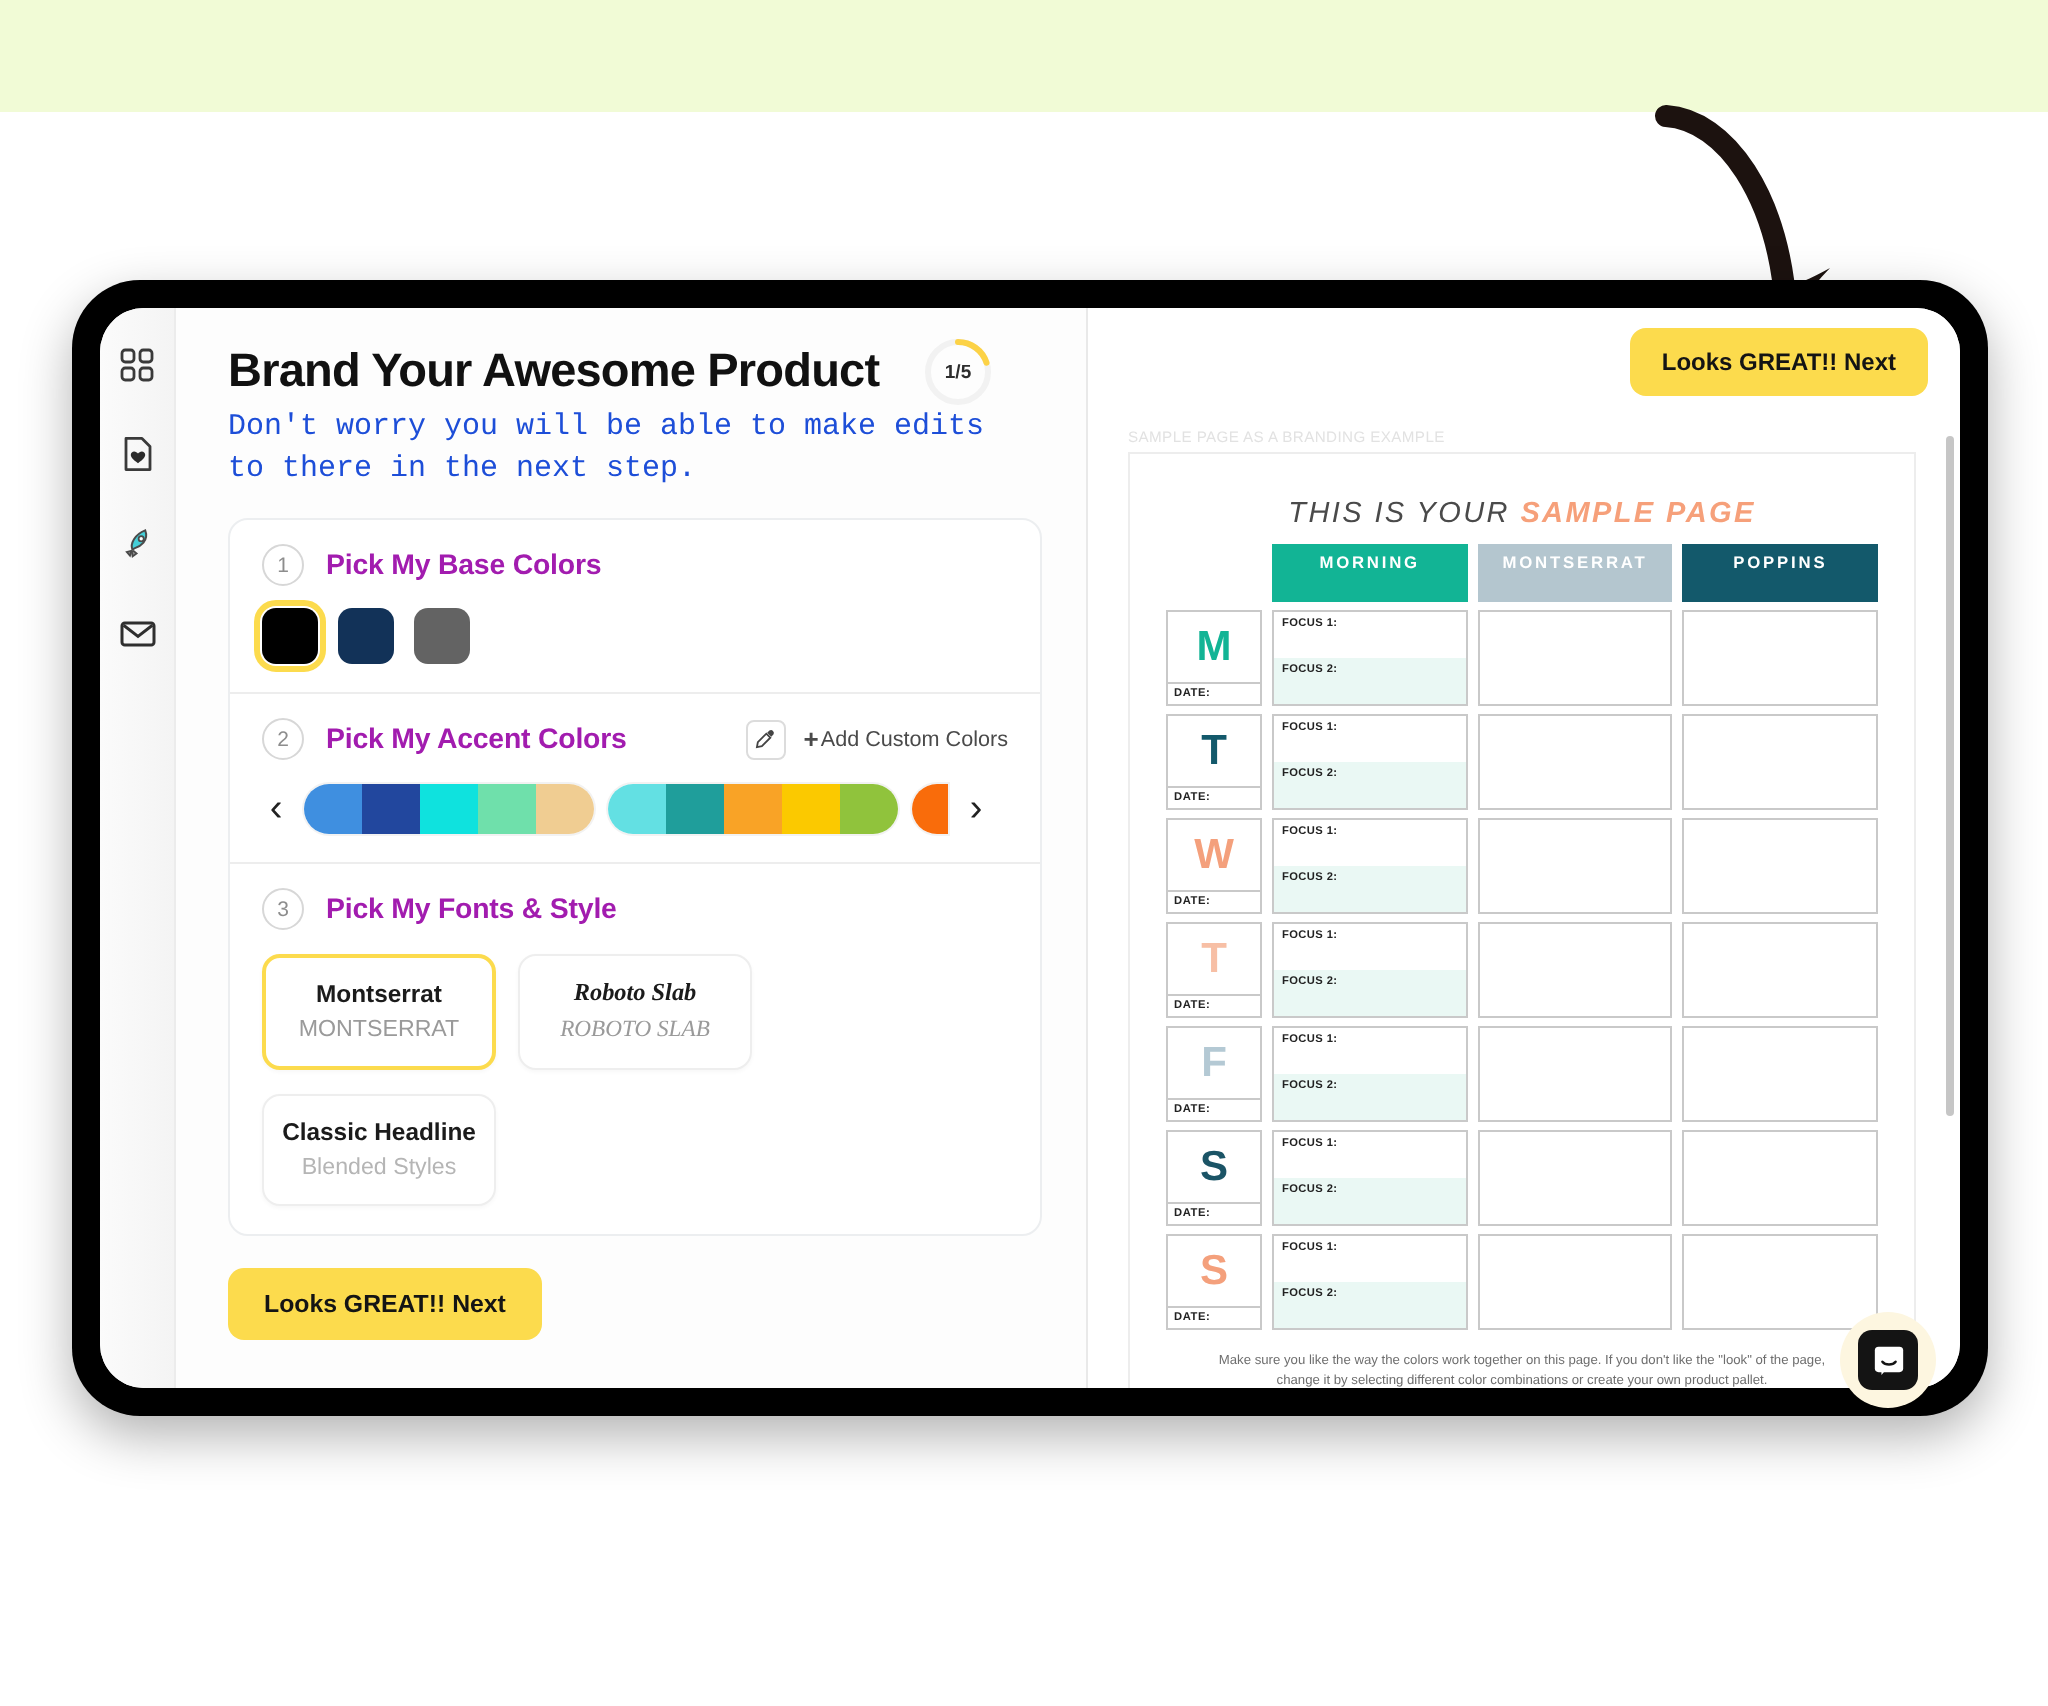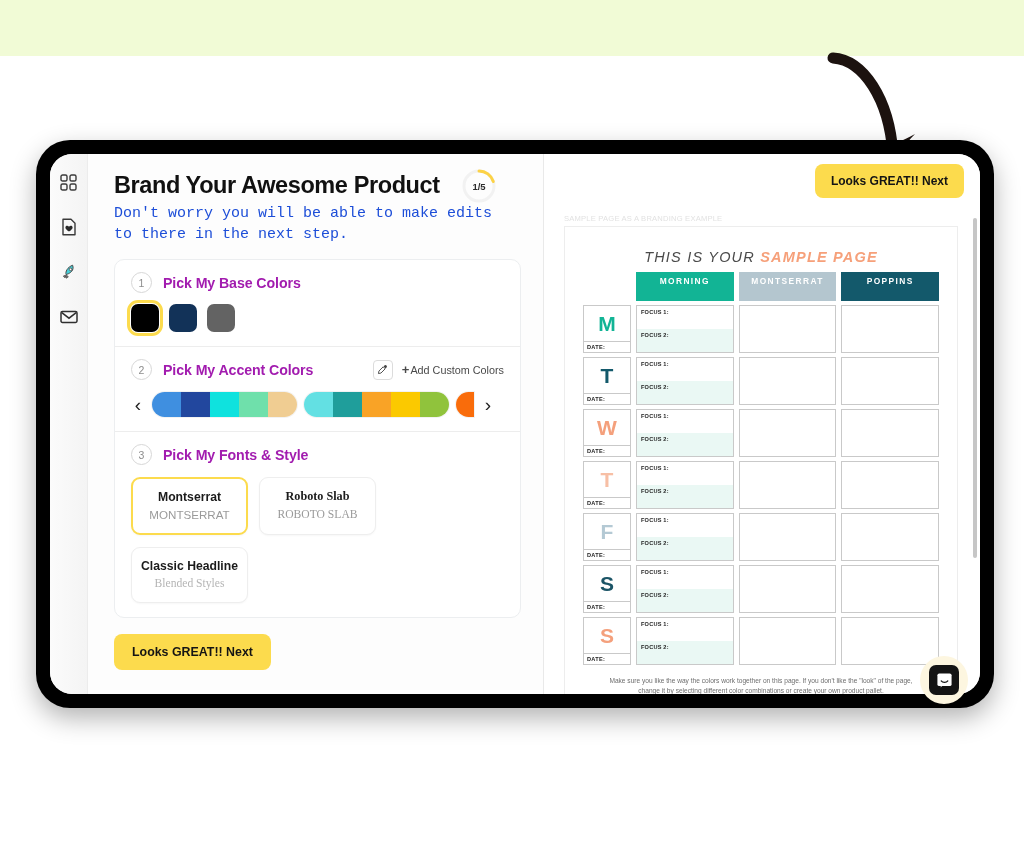--- a/index.html
+++ b/index.html
@@ -107,22 +107,22 @@
   .font-card {
     border: 1px solid #eeeeee; border-radius: 9px; background: #fff;
     padding: 11px 4px 12px 4px; text-align: center; cursor: pointer;
     box-shadow: 0 1px 2px rgba(0,0,0,.035);
   }
   .font-card.sel { border: 2px solid #fcdb4d; }
   .font-card .fc-top { font-size: 12.2px; font-weight: 700; color: #1b1b1b; }
   .font-card .fc-bot { font-size: 11.6px; color: #9a9a9a; margin-top: 4px; }
   .font-card.light .fc-top { font-weight: 400; color: #8e8e8e; }
   .font-card.light .fc-bot { color: #a9a9a9; }
-  .font-card.serif .fc-top, .font-card.serif .fc-bot { font-family: "Liberation Serif", serif; }
-  .font-card.blend .fc-bot { color: #b5b5b5; font-family: Liberation Serif, serif; }
+  .font-card.serif .fc-top, .font-card.serif .fc-bot { font-family: "Liberation Serif", serif; font-style: italic; }
+  .font-card.blend .fc-bot { color: #b5b5b5; }
 
   .next-btn {
     display: inline-block; margin-top: 16px; background: #fcdb4d; color: #141414;
     font-size: 12.4px; font-weight: 700; border: none; border-radius: 8px;
     padding: 11px 18px; cursor: pointer;
   }
 
   
   .preview { flex: 1; height: 100%; background: #fff; position: relative; overflow: hidden; }
   .preview-top-btn {

